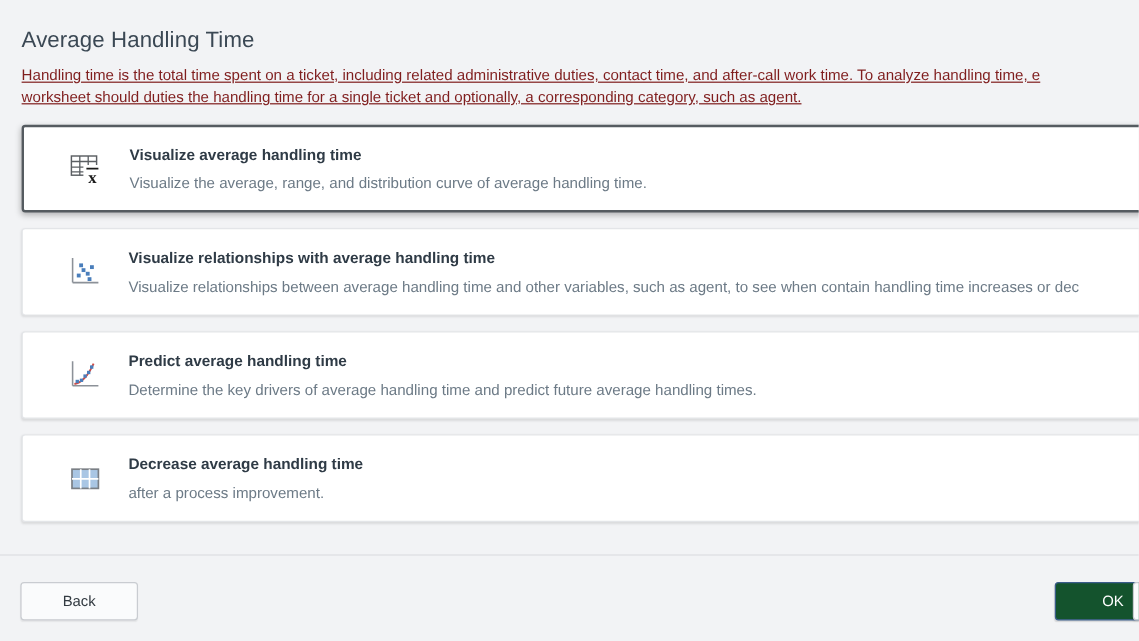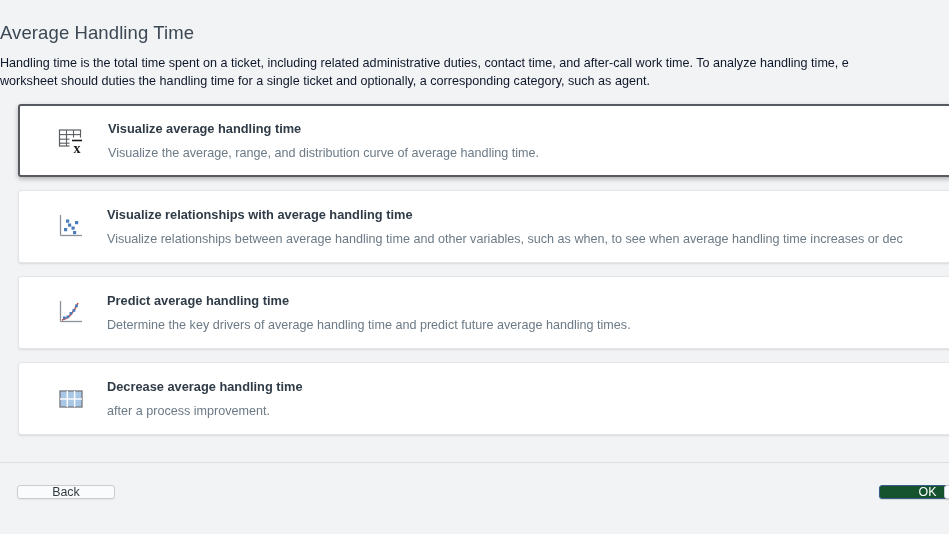--- a/index.html
+++ b/index.html
@@ -13,35 +13,36 @@
   }
   #app {
     position: relative;
     width: 949px; height: 534px;
     background: #f2f3f5;
     display: flex;
     flex-direction: column;
   }
 
   
-  .header { padding: 22px 0 0 0; flex: none; }
+  .header { padding: 22px 0 0 18px; flex: none; }
   .page-title {
     font-size: 18.5px;
     color: #3b4854;
     font-weight: 400;
     letter-spacing: .1px;
     line-height: 22px;
     margin: 0 0 10px 0;
   }
   .page-desc {
     font-size: 12.6px;
-    color: #0f172a;
+    color: #7f1d1d;
     line-height: 18px;
     white-space: nowrap;
     margin: 0;
+    text-decoration: underline;
   }
   .page-desc .l2 { display: block; }
 
   
   .cards {
     flex: 1 1 auto;
     padding: 14px 0 0 18px;
     overflow: hidden;
   }
   .card {
@@ -94,21 +95,21 @@
   .footer {
     flex: none;
     height: 72px;
     border-top: 1px solid #dcdee1;
     background: #f2f3f5;
     position: relative;
   }
   .btn {
     position: absolute;
     top: 22px;
-    height: 14px;
+    height: 32px;
     font-size: 12.4px;
     font-family: "Liberation Sans", sans-serif;
     border-radius: 3px;
     cursor: pointer;
     display: flex;
     align-items: center;
     justify-content: center;
     padding: 0;
   }
   .btn-back {
@@ -179,21 +180,21 @@
           <rect x="12" y="11.5" width="3.2" height="3.2" fill="#4a7ebb"></rect>
           <rect x="15.5" y="14.5" width="3.2" height="3.2" fill="#4a7ebb"></rect>
           <rect x="19" y="9" width="3.2" height="3.2" fill="#4a7ebb"></rect>
           <rect x="10" y="7.5" width="3.2" height="3.2" fill="#4a7ebb"></rect>
           <rect x="17" y="19" width="3.2" height="3.2" fill="#4a7ebb"></rect>
         </svg>
       </div>
       <div class="card-body">
         <div class="card-title">Visualize relationships with average handling time</div>
         <p class="card-desc">
-          <span>Visualize relationships between average handling time and other variables, such as when, to see when average handling time increases or dec</span>
+          <span>Visualize relationships between average handling time and other variables, such as agent, to see when contain handling time increases or dec</span>
         </p>
       </div>
     </div>
 
     <div class="card">
       <div class="card-icon">
         <svg width="30" height="30" viewBox="0 0 30 30" aria-hidden="true">
           <line x1="4.5" y1="3" x2="4.5" y2="23.5" stroke="#8c9198" stroke-width="1.3"></line>
           <line x1="4.5" y1="23.5" x2="26" y2="23.5" stroke="#8c9198" stroke-width="1.3"></line>
           <path d="M6 22 C 12 21, 17 16, 22 5" fill="none" stroke="#cf4b45" stroke-width="1.6"></path>

